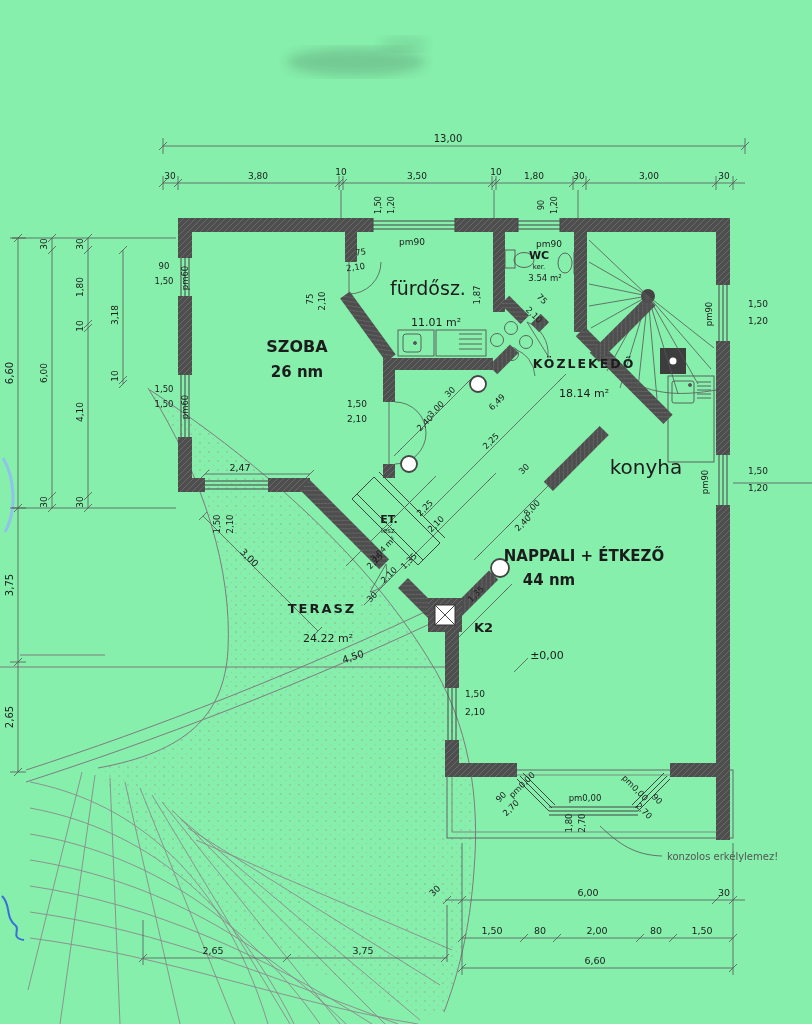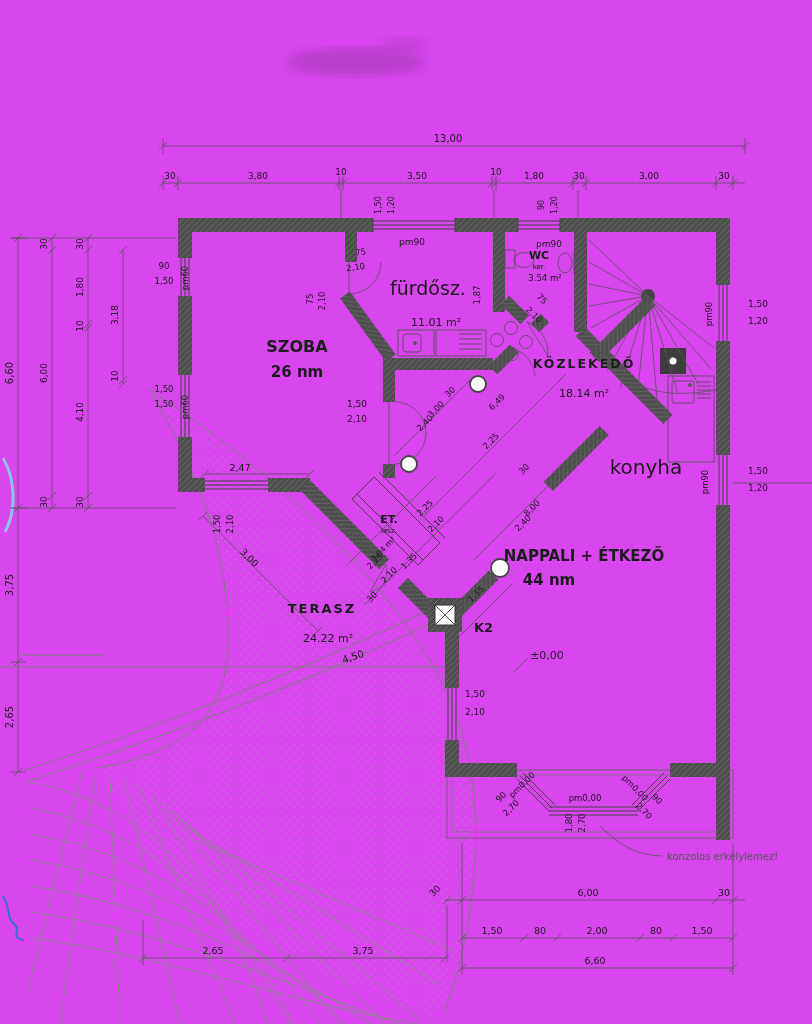--- a/index.html
+++ b/index.html
@@ -1,16 +1,16 @@
 <!DOCTYPE html>
 <html><head>
 <meta charset="utf-8">
 <style>
   html,body{margin:0;padding:0;background:#ffffff;}
-  .stage{position:relative;width:812px;height:1024px;background:#d946ef;overflow:hidden;}
+  .stage{position:relative;width:812px;height:1024px;background:#86efac;overflow:hidden;}
   svg{display:block;}
   text{font-family:"DejaVu Sans",sans-serif;fill:#1c1c1c;}
   .mid{text-anchor:middle;}
   .b{font-weight:bold;}
   .ls{letter-spacing:2px;}
   .s7{font-size:7px}.s8{font-size:8px}.s85{font-size:8.5px}.s9{font-size:9px}
   .s95{font-size:9.5px}.s10{font-size:10px}.s11{font-size:11px}.s12{font-size:12.5px}
   .s13{font-size:13px}.s15{font-size:15px}.s16{font-size:16px}.s19{font-size:19px}.s20{font-size:20px}
   .muted{fill:#555;}
   .thin{stroke:#555;stroke-width:0.8;fill:none;}

